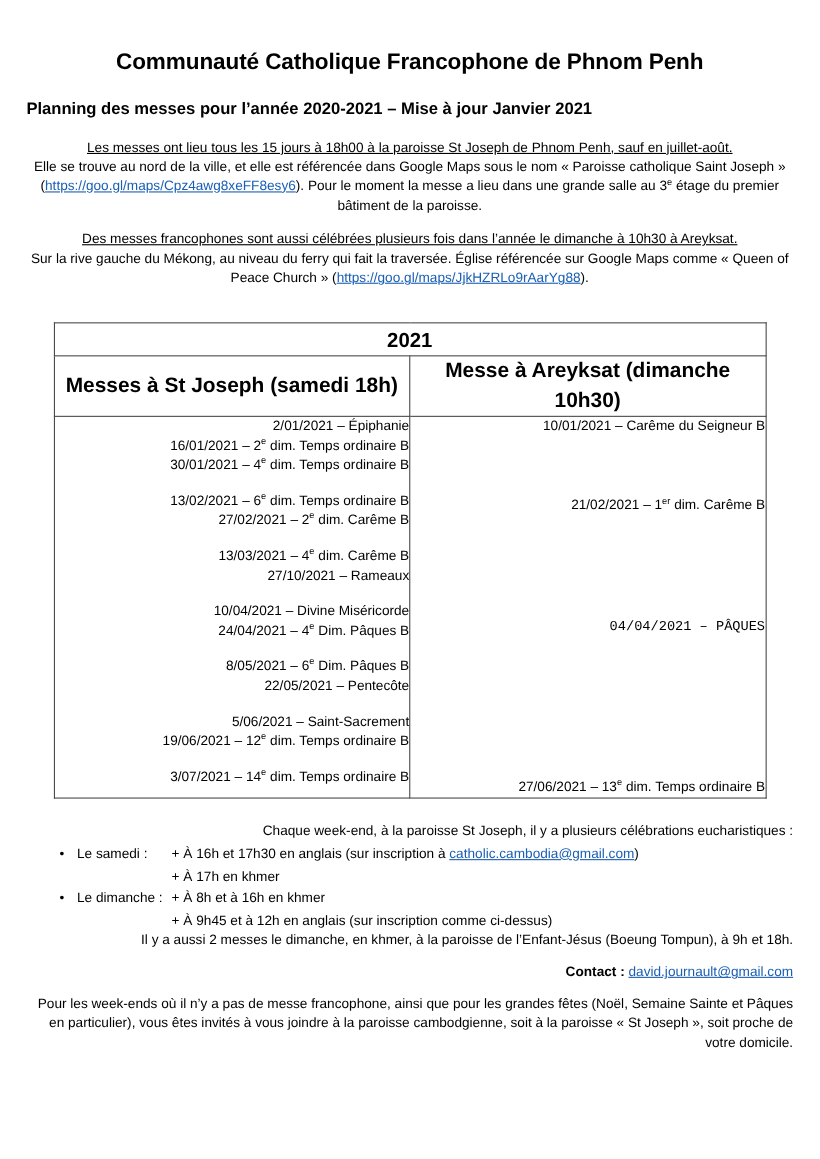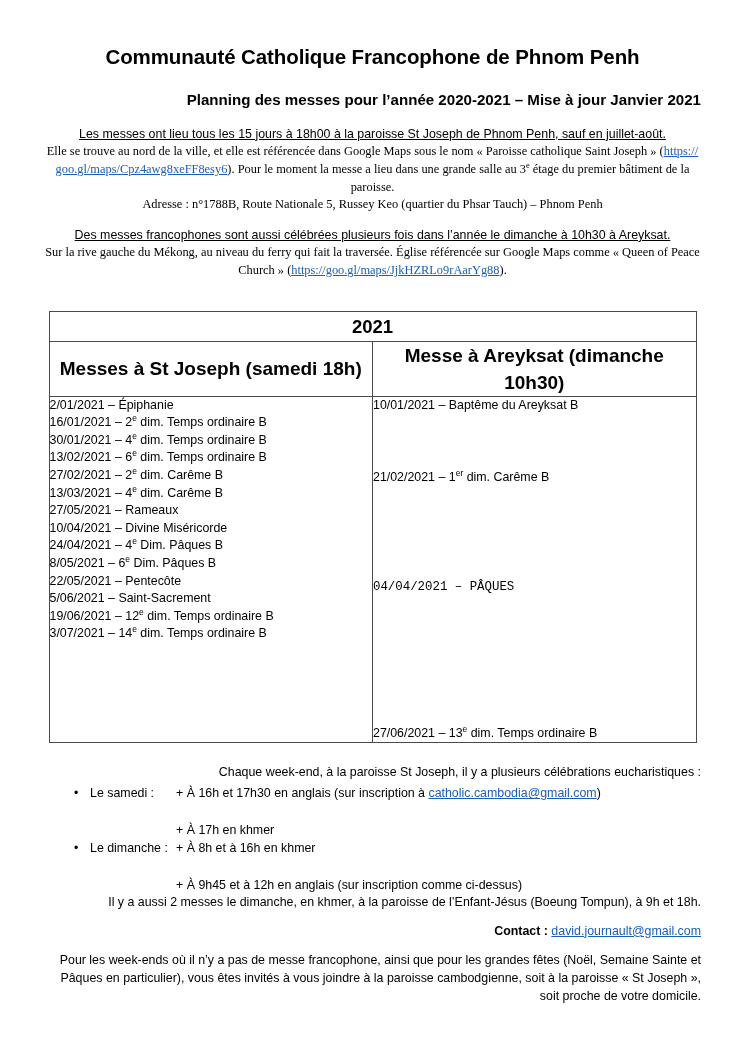--- a/index.html
+++ b/index.html
@@ -15,56 +15,56 @@
     color: #000000;
     font-size: 12.4px;
     overflow: hidden;
     position: relative;
   }
   .page {
     position: relative;
     width: 745px;
     height: 1054px;
     box-sizing: border-box;
-    padding: 0 44px;
+    padding: 0 24px;
   }
 
   
   .doc-title {
     text-align: center;
     font-weight: bold;
     font-size: 20.5px;
     letter-spacing: -0.1px;
     margin: 0;
     padding-top: 45px;
     line-height: 1.15;
   }
   .doc-subtitle {
-    text-align: right;
+    text-align: left;
     font-weight: bold;
     font-size: 15.1px;
     margin: 0;
     padding-top: 22px;
     line-height: 1.2;
   }
 
   
   .intro {
     margin: 0;
     padding-top: 17px;
   }
   .para {
     text-align: center;
     line-height: 1.42;
     margin: 0;
   }
   .para.lead {
     text-decoration: underline;
   }
-  .para + .para { margin-top: 0; font-family: Liberation Serif, serif; }
+  .para + .para { margin-top: 0; }
 
   .block-gap { height: 13px; }
 
   a.link, .link {
     color: #1a5fb4;
     text-decoration: underline;
     word-break: break-all;
   }
 
   sup {
@@ -99,26 +99,26 @@
     text-align: center;
     font-weight: bold;
     font-size: 19px;
     height: 27px;
     line-height: 27px;
     padding: 0 2px;
   }
   .body-cell {
     vertical-align: top;
     padding: 6px 4px 8px 4px;
-    text-align: left;
+    text-align: right;
     line-height: 1.42;
     font-size: 12.4px;
   }
   .body-cell .group { margin: 0; }
-  .body-cell .group + .group { }
+  .body-cell .group + .group { margin-top: 15px; }
   .body-cell .entry { white-space: nowrap; }
   .spacer-line { height: 18.3px; }
 
   
   .footer-sec {
     padding-top: 21px;
   }
   .footer-sec p.ftext {
     margin: 0;
     line-height: 1.45;
@@ -138,37 +138,36 @@
   }
   ul.sched-list > li .bullet {
     position: absolute;
     left: 30px;
     top: 0;
   }
   .li-row { display: flex; }
   .day-label { width: 86px; flex: 0 0 86px; }
   .times { flex: 1 1 auto; }
   .times .tline { display: block; }
-  .times .tline + .tline { margin-top: 18px; }
+  .times .tline + .tline { margin-top: 3px; }
 
   .contact-line { margin-top: 13px; }
   .contact-label { font-weight: bold; }
 </style>
 </head>
 <body>
 
 <div class="page">
 
   <h1 class="doc-title">Communauté Catholique Francophone de Phnom Penh</h1>
   <h2 class="doc-subtitle">Planning des messes pour l’année 2020-2021 – Mise à jour Janvier 2021</h2>
 
   <div class="intro">
     <p class="para lead">Les messes ont lieu tous les 15 jours à 18h00 à la paroisse St Joseph de Phnom Penh, sauf en juillet-août.</p>
     <p class="para"><span>Elle se trouve au nord de la ville, et elle est référencée dans Google Maps sous le nom « Paroisse catholique Saint Joseph » (</span><a class="link" href="#">https://goo.gl/maps/Cpz4awg8xeFF8esy6</a><span>). Pour le moment la messe a lieu dans une grande salle au 3</span><sup>e</sup><span> étage du premier bâtiment de la paroisse.</span></p>
-    <p class="para">Adresse : n°1788B, Route Nationale 5, Russey Keo (quartier du Phsar Tauch) – Phnom Penh</p>
   </div>
 
   <div class="block-gap"></div>
 
   <div>
     <p class="para lead">Des messes francophones sont aussi célébrées plusieurs fois dans l’année le dimanche à 10h30 à Areyksat.</p>
     <p class="para"><span>Sur la rive gauche du Mékong, au niveau du ferry qui fait la traversée. Église référencée sur Google Maps comme « Queen of Peace Church » (</span><a class="link" href="#">https://goo.gl/maps/JjkHZRLo9rAarYg88</a><span>).</span></p>
   </div>
 
   <div class="block-gap"></div>
@@ -190,41 +189,41 @@
                 <div class="entry"><span>2/01/2021 – </span><span>Épiphanie</span></div>
                 <div class="entry"><span>16/01/2021 – </span><span>2</span><sup>e</sup><span> dim. Temps ordinaire B</span></div>
                 <div class="entry"><span>30/01/2021 – </span><span>4</span><sup>e</sup><span> dim. Temps ordinaire B</span></div>
               </div>
               <div class="group">
                 <div class="entry"><span>13/02/2021 – </span><span>6</span><sup>e</sup><span> dim. Temps ordinaire B</span></div>
                 <div class="entry"><span>27/02/2021 – </span><span>2</span><sup>e</sup><span> dim. Carême B</span></div>
               </div>
               <div class="group">
                 <div class="entry"><span>13/03/2021 – </span><span>4</span><sup>e</sup><span> dim. Carême B</span></div>
-                <div class="entry"><span>27/05/2021 – </span><span>Rameaux</span></div>
+                <div class="entry"><span>27/10/2021 – </span><span>Rameaux</span></div>
               </div>
               <div class="group">
                 <div class="entry"><span>10/04/2021 – </span><span>Divine Miséricorde</span></div>
                 <div class="entry"><span>24/04/2021 – </span><span>4</span><sup>e</sup><span> Dim. Pâques B</span></div>
               </div>
               <div class="group">
                 <div class="entry"><span>8/05/2021 – </span><span>6</span><sup>e</sup><span> Dim. Pâques B</span></div>
                 <div class="entry"><span>22/05/2021 – </span><span>Pentecôte</span></div>
               </div>
               <div class="group">
                 <div class="entry"><span>5/06/2021 – </span><span>Saint-Sacrement</span></div>
                 <div class="entry"><span>19/06/2021 – </span><span>12</span><sup>e</sup><span> dim. Temps ordinaire B</span></div>
               </div>
               <div class="group">
                 <div class="entry"><span>3/07/2021 – </span><span>14</span><sup>e</sup><span> dim. Temps ordinaire B</span></div>
               </div>
             </td>
           <td class="body-cell" id="right-col">
               <div class="group" style="margin-top: 0px;">
-                <div class="entry"><span>10/01/2021 – </span><span>Baptême du Areyksat B</span></div>
+                <div class="entry"><span>10/01/2021 – </span><span>Carême du Seigneur B</span></div>
               </div>
               <div class="spacer-line"></div>
               <div class="spacer-line"></div>
               <div class="spacer-line"></div>
               <div class="group" style="margin-top: 0px;">
                 <div class="entry"><span>21/02/2021 – </span><span>1</span><sup>er</sup><span> dim. Carême B</span></div>
               </div>
               <div class="spacer-line"></div>
               <div class="spacer-line"></div>
               <div class="spacer-line"></div>

